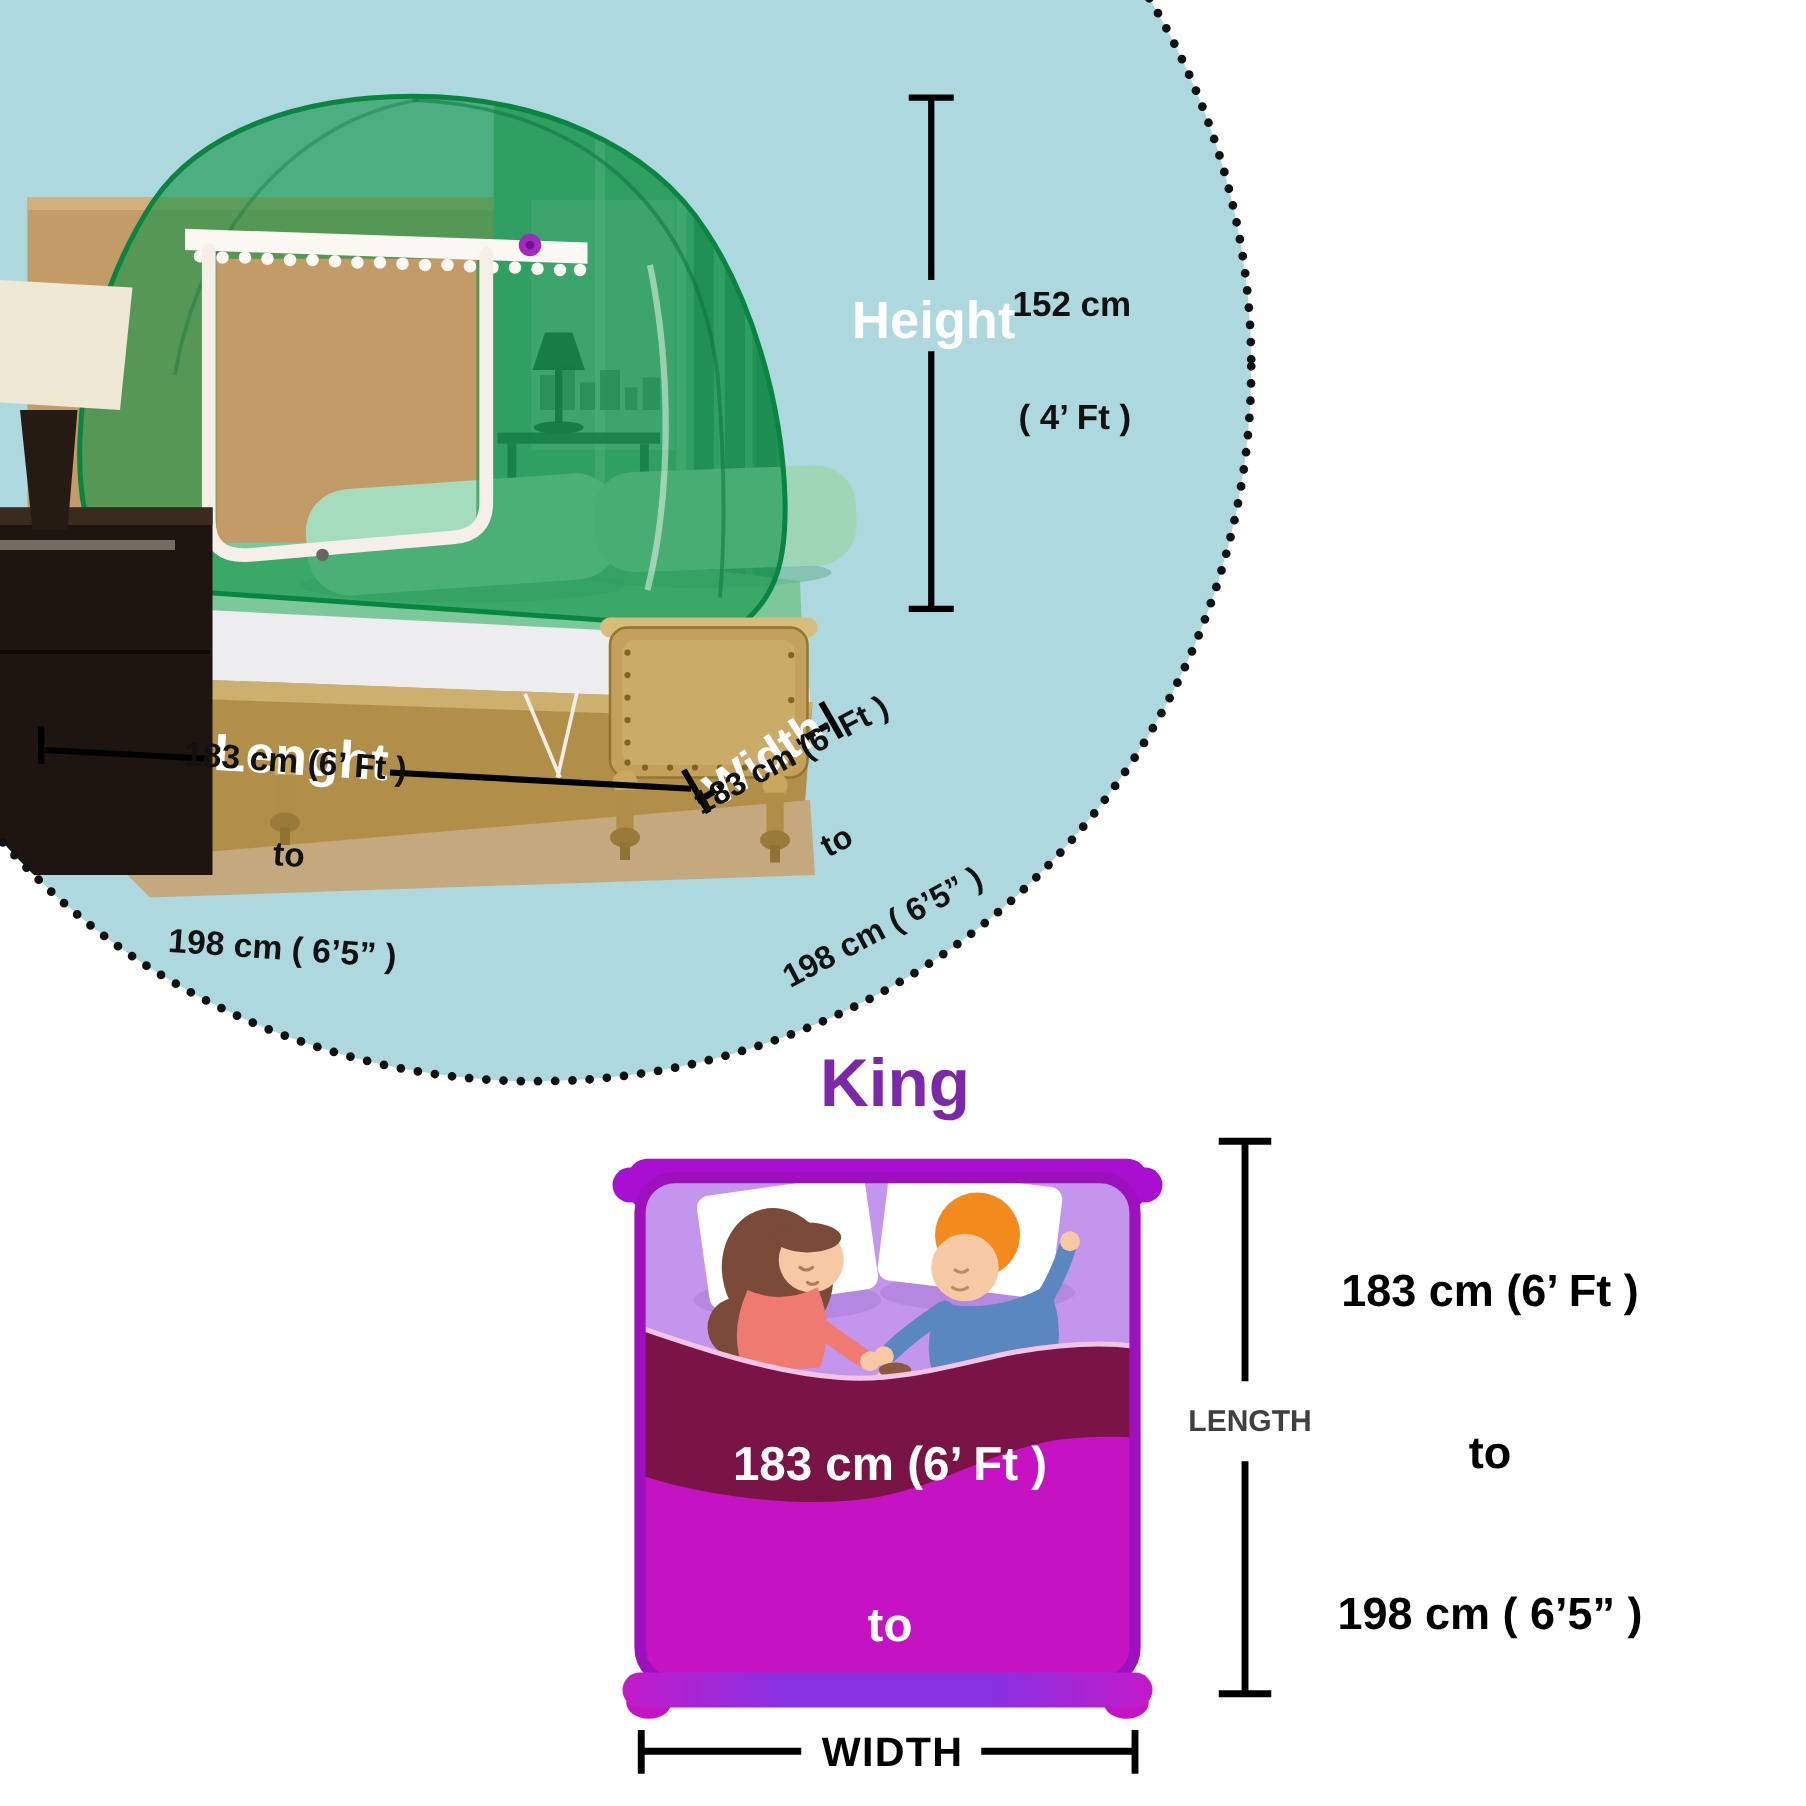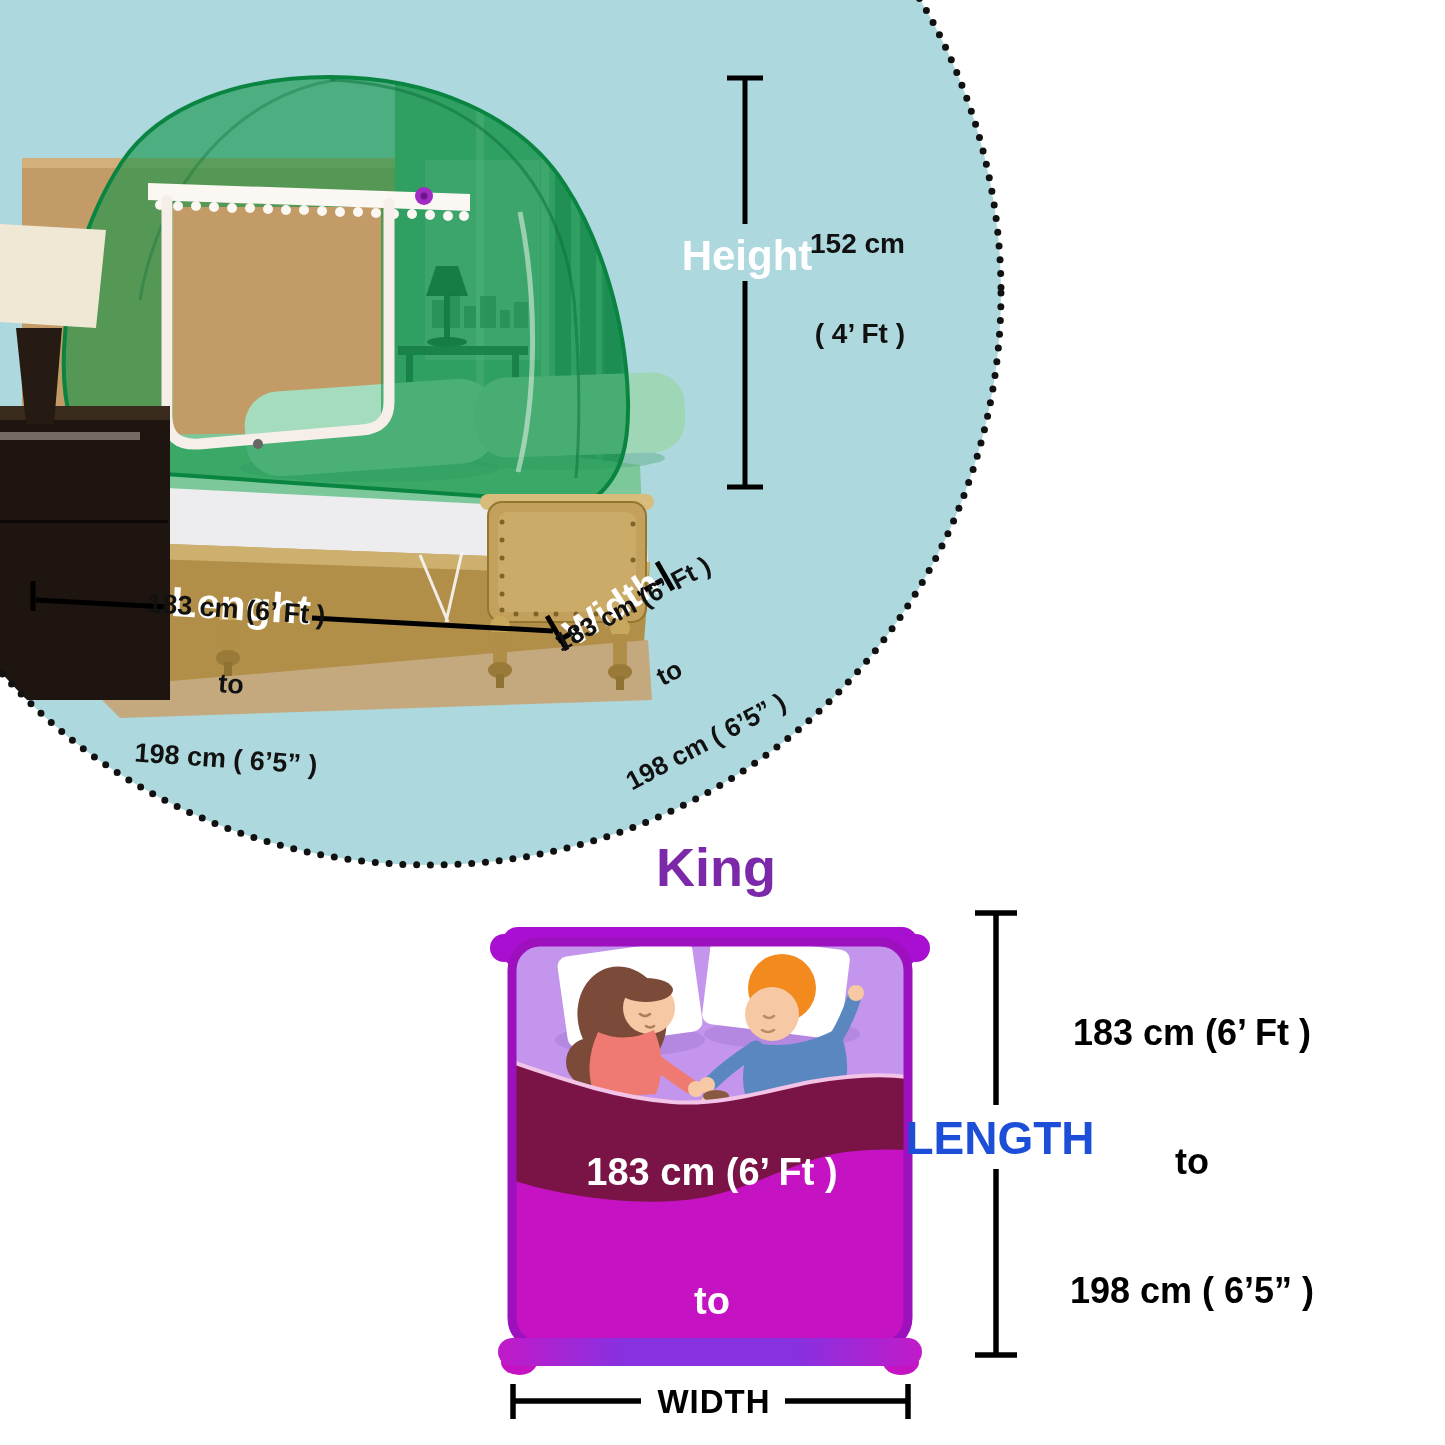--- a/index.html
+++ b/index.html
@@ -16,21 +16,21 @@
                 transform:translate(-50%,-50%) rotate(3.5deg);}
   #lenght-vals{left:232px;top:672px;font-size:27px;color:#111;text-align:center;line-height:25px;
                transform:translate(-50%,-50%) rotate(4deg);}
   #width-label{left:612px;top:608px;font-size:38px;color:#fff;
                transform:translate(-50%,-50%) rotate(-33deg);}
   #width-vals{left:663px;top:661px;font-size:26px;color:#111;text-align:center;line-height:26px;
               transform:translate(-50%,-50%) rotate(-28deg);}
   
   #king-title{left:716px;top:867px;font-size:54px;color:#7B29A8;text-align:right;}
   #bed-size{left:712px;top:1280px;font-size:38px;color:#fff;text-align:center;line-height:43px;}
-  #length-label-b{left:1000px;top:1138px;font-size:46px;color:#1d4ed8;}
+  #length-label-b{left:1000px;top:1138px;font-size:24px;color:#404040;}
   #length-vals-b{left:1192px;top:1140px;font-size:36px;color:#000;text-align:center;line-height:43px;}
   #width-label-b{left:714px;top:1402px;font-size:33px;color:#000;letter-spacing:1px;}
 </style>
 </head>
 <body>
 
 <div class="canvas">
 
 <svg width="1445" height="1445" viewBox="0 0 1445 1445">
   <defs>

